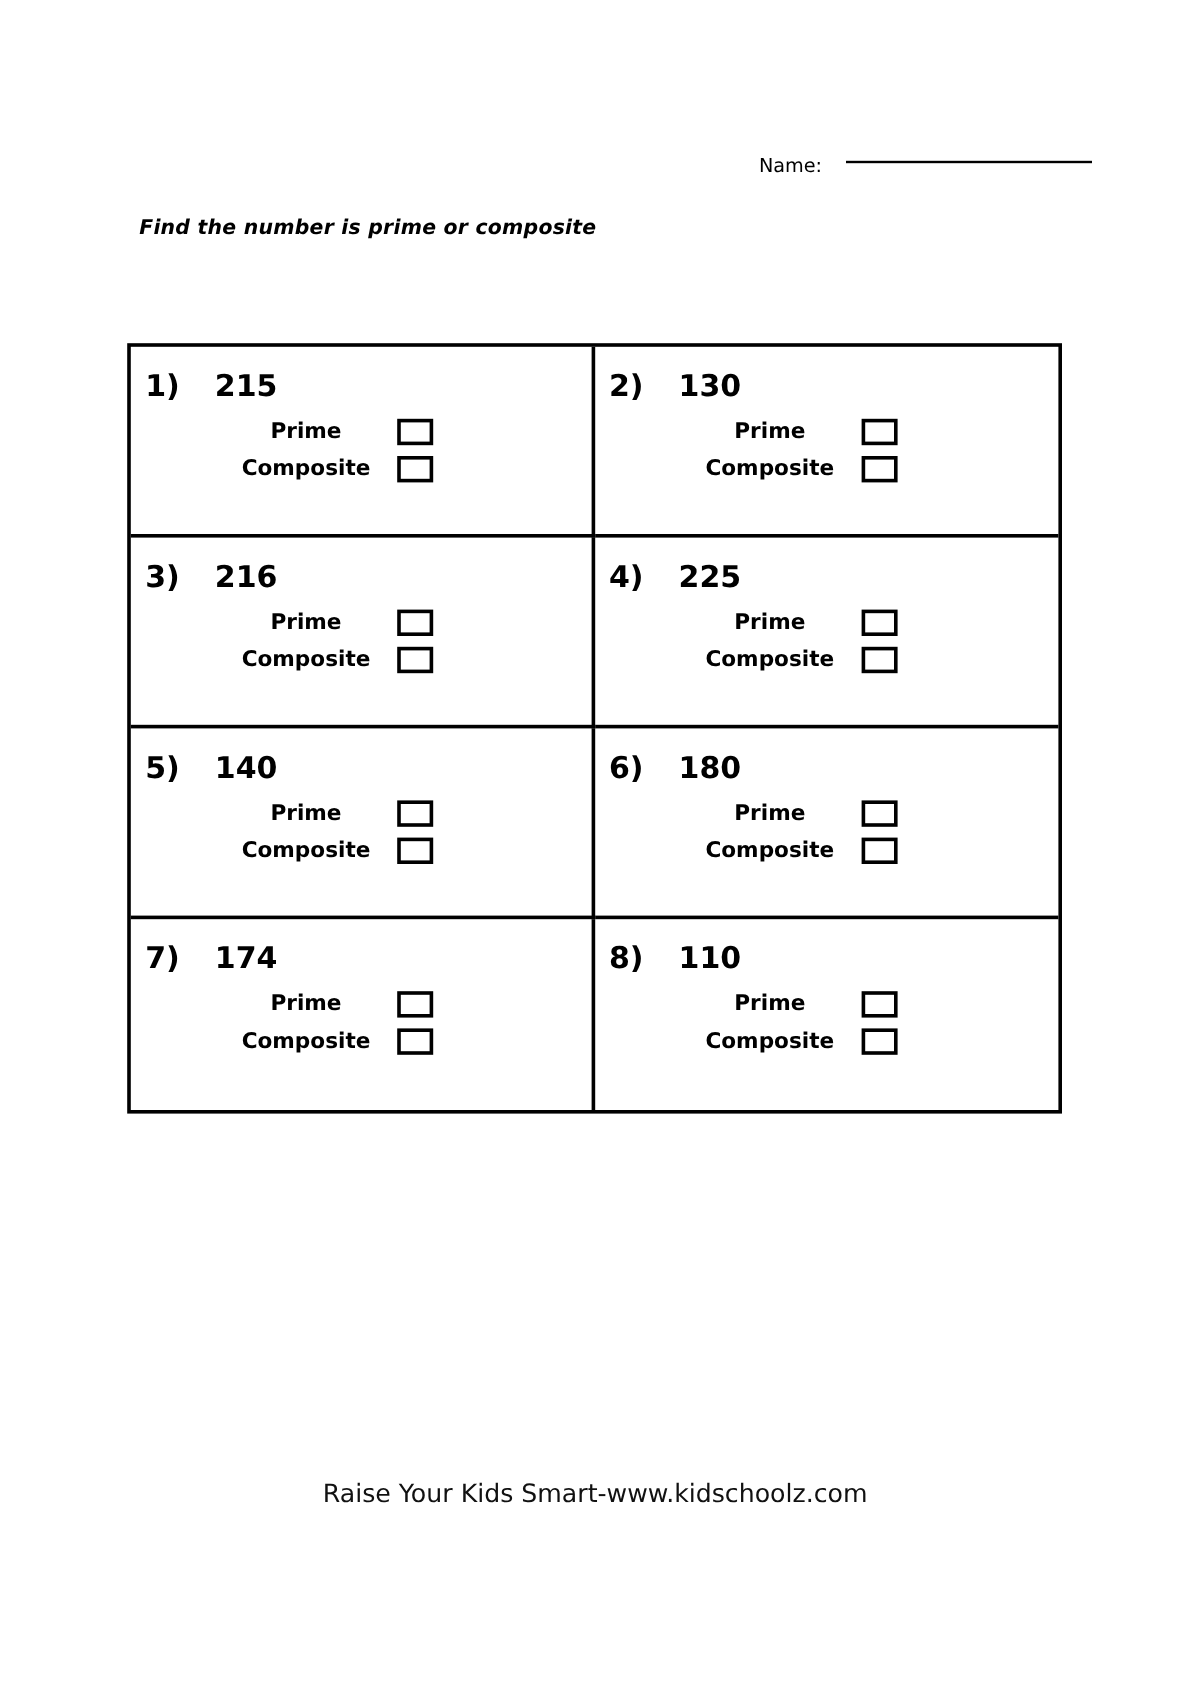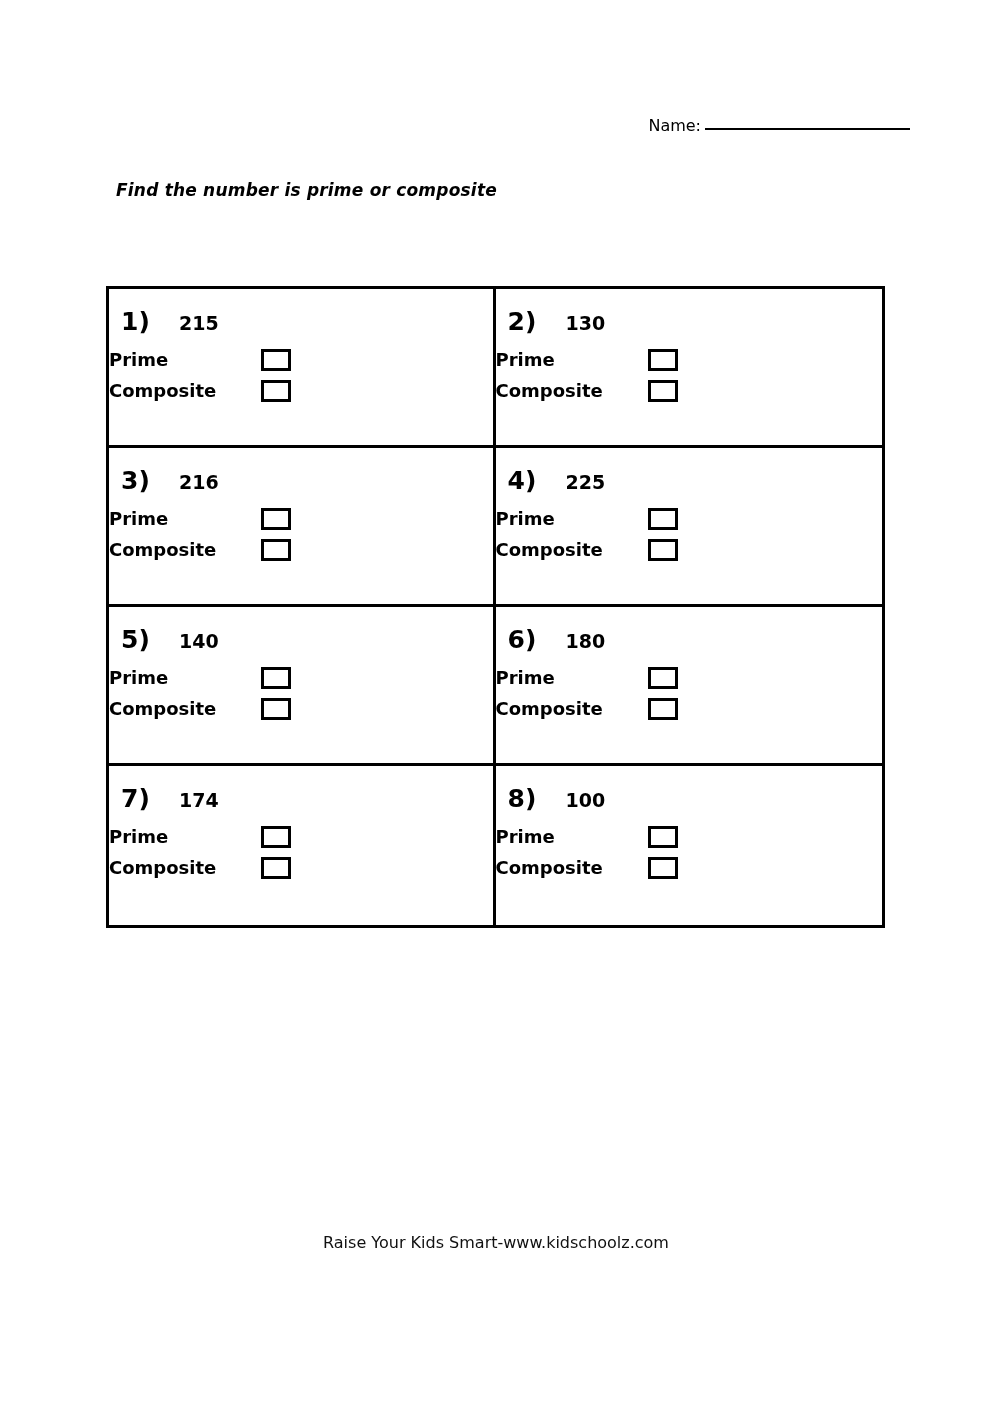--- a/index.html
+++ b/index.html
@@ -12,25 +12,24 @@
     height: 1403px;
     position: relative;
     font-family: "DejaVu Sans", sans-serif;
     color: #000000;
     overflow: hidden;
   }
 
   
   .name-row {
     position: absolute;
-    top: 116px;
+    top: 128px;
     right: 82px;
     display: flex;
-    align-items: center;
-    gap: 4px;
+    gap: 20px;
   }
   .name-label {
     font-size: 16px;
     font-family: "DejaVu Sans", sans-serif;
     color: #000;
   }
   .name-rule {
     width: 205px;
     height: 0;
     border-top: 2px solid #000;
@@ -80,26 +79,28 @@
     align-items: baseline;
     padding-left: 12px;
   }
   .q-num {
     font-size: 25px;
     font-weight: bold;
     width: 58px;
     flex: none;
   }
   .q-value {
-    font-size: 19px;
+    font-size: 25px;
     font-weight: bold;
   }
 
   .options {
     margin-top: 8px;
+    padding-left: 70px;
+    text-align: center;
   }
   .opt-row {
     display: flex;
     align-items: center;
     height: 31px;
   }
   .opt-label {
     font-size: 18px;
     font-weight: bold;
     width: 152px;
@@ -113,21 +114,21 @@
     background: #fff;
   }
 
   
   .footer {
     position: absolute;
     top: 1233px;
     left: 0;
     width: 100%;
     text-align: center;
-    font-size: 16px;
+    font-size: 21px;
     font-family: "DejaVu Sans", sans-serif;
     color: #111;
   }
 </style>
 </head>
 <body>
 
 <div class="name-row">
   <span class="name-label">Name:</span>
   <span class="name-rule"></span>
@@ -252,21 +253,21 @@
       <div class="opt-row">
         <span class="opt-label">Composite</span>
         <span class="checkbox"></span>
       </div>
     </div>
   </div>
 
   <div class="cell">
     <div class="q-head">
       <span class="q-num">8)</span>
-      <span class="q-value">100</span>
+      <span class="q-value">110</span>
     </div>
     <div class="options">
       <div class="opt-row">
         <span class="opt-label">Prime</span>
         <span class="checkbox"></span>
       </div>
       <div class="opt-row">
         <span class="opt-label">Composite</span>
         <span class="checkbox"></span>
       </div>

